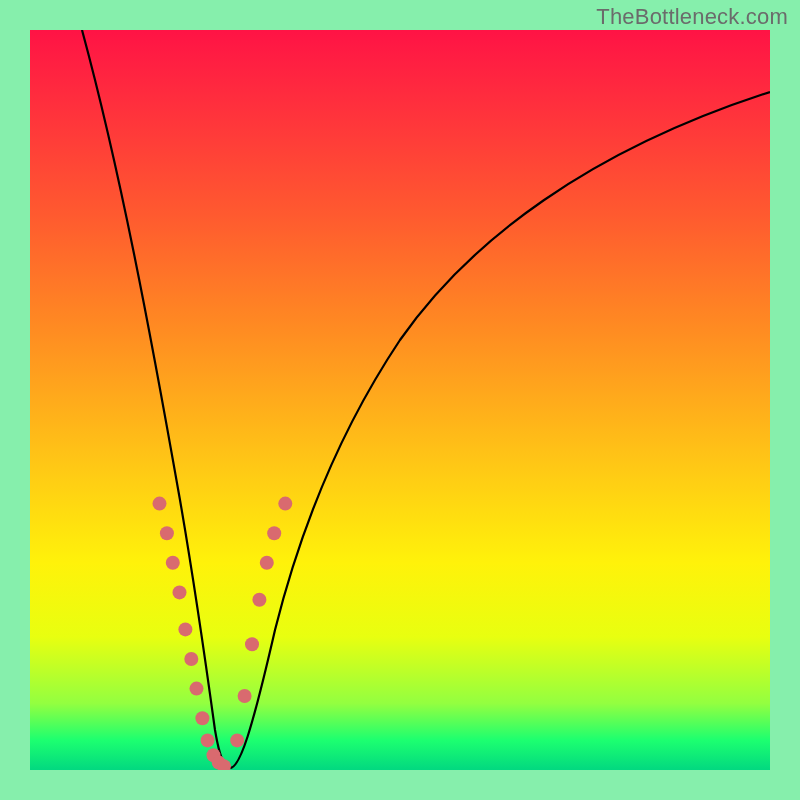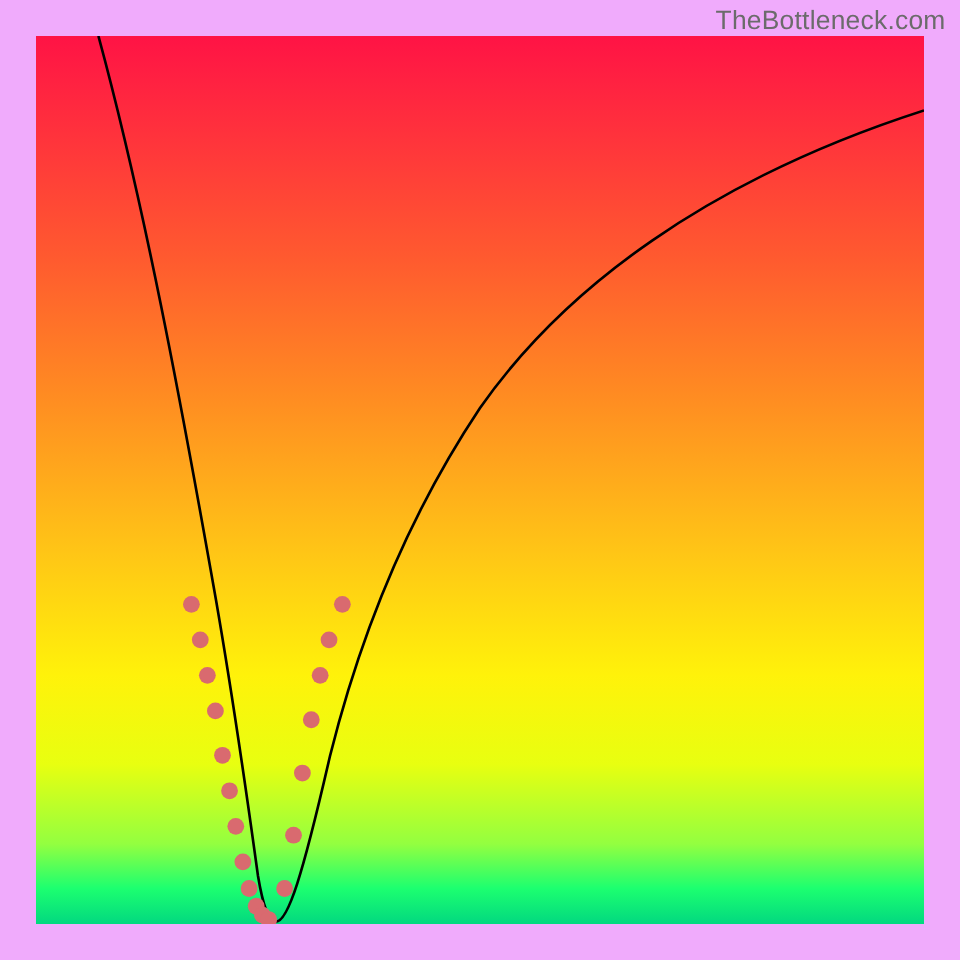--- a/index.html
+++ b/index.html
@@ -10,21 +10,21 @@
     overflow: hidden;
     background: #000;
     font-family: Arial, Helvetica, sans-serif;
   }
   .frame {
     position: absolute;
     top: 0;
     left: 0;
     width: 800px;
     height: 800px;
-    background: #f0abfc;
+    background: #86efac;
   }
   .plot {
     position: absolute;
     top: 30px;
     left: 30px;
     width: 740px;
     height: 740px;
     
     background: linear-gradient(to bottom,
       #ff1345 0%,

